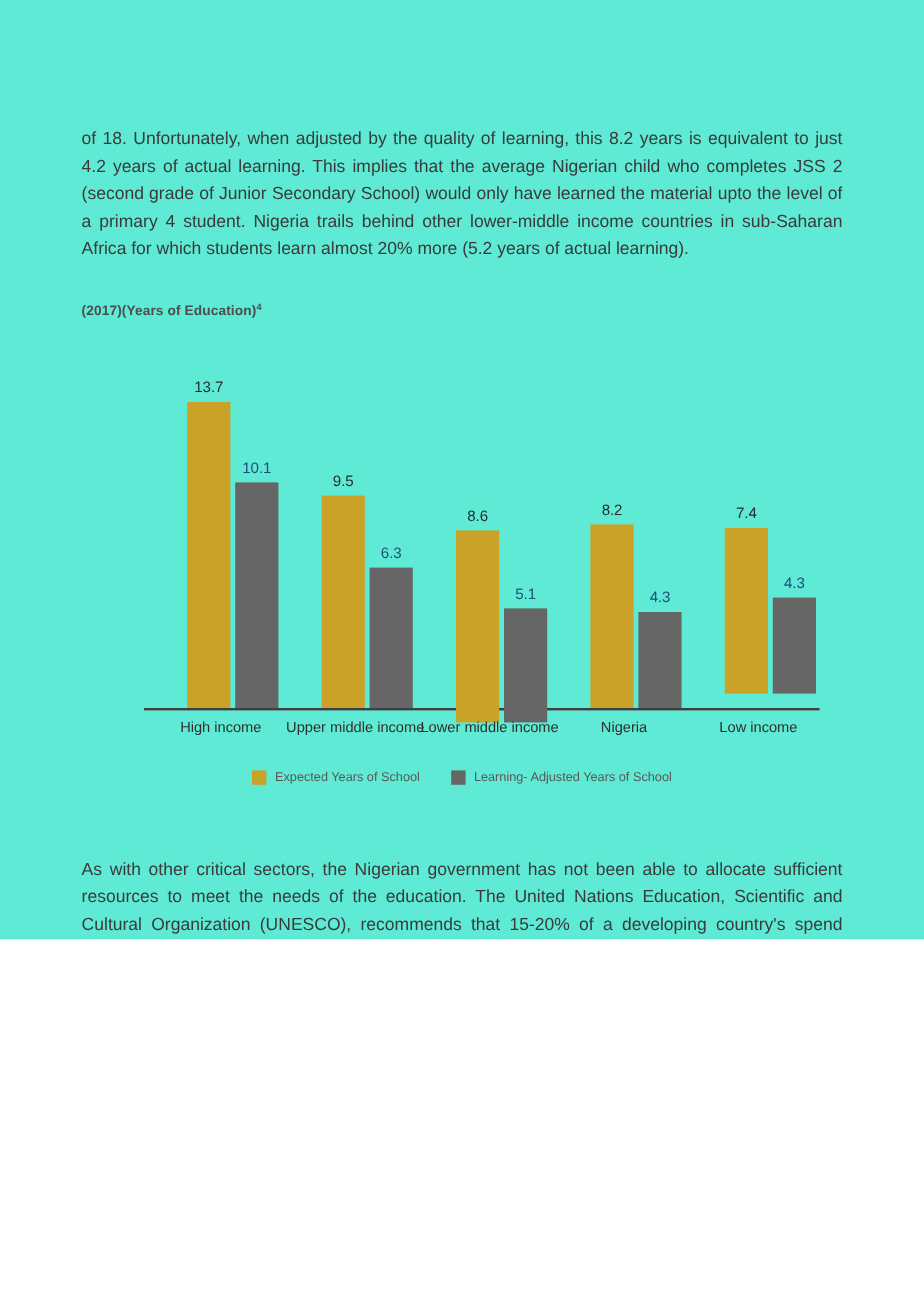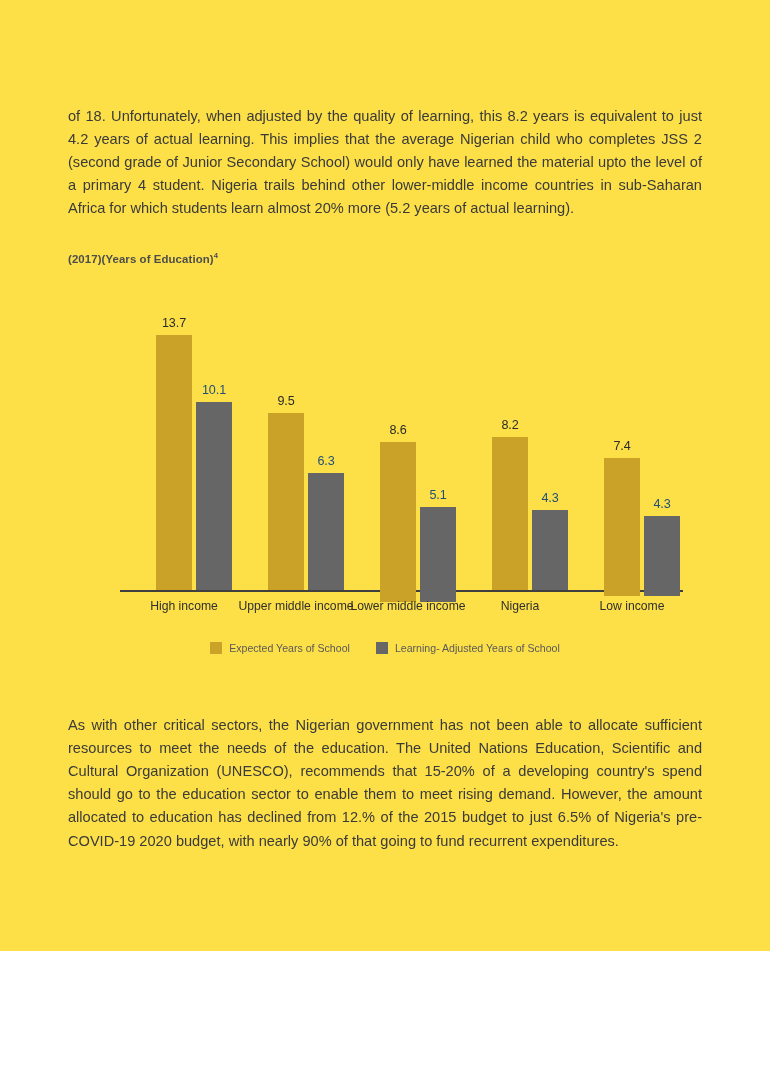--- a/index.html
+++ b/index.html
@@ -8,22 +8,22 @@
     padding: 0;
     background: #ffffff;
   }
   body {
     font-family: "Liberation Sans", sans-serif;
     -webkit-font-smoothing: antialiased;
   }
   #page {
     position: relative;
     width: 770px;
-    height: 951px;
-    background: #fde047;
+    height: 783px;
+    background: #5eead4;
     overflow: hidden;
   }
 
   
   .para {
     position: absolute;
     left: 68px;
     width: 634px;
     font-size: 14.6px;
     line-height: 23.2px;
@@ -206,21 +206,21 @@
           <div class="val adjusted" style="bottom: 99.927px; color: rgb(31, 78, 121);">5.1</div>
         </div>
         <div class="cat-label" style="left: 342px; text-align: center;">Lower middle income</div>
         <div class="group" style="left: 464px; width: 112px; top: 294px;">
           <div class="bar expected" style="height: 152.628px; background: rgb(201, 162, 39);"></div>
           <div class="val expected" style="bottom: 157.628px; color: rgb(43, 43, 43);">8.2</div>
           <div class="bar adjusted" style="height: 80.0365px; background: rgb(102, 102, 102);"></div>
           <div class="val adjusted" style="bottom: 85.0365px; color: rgb(31, 78, 121);">4.3</div>
         </div>
         <div class="cat-label" style="left: 454px;">Nigeria</div>
-        <div class="group" style="left: 576px; width: 112px; top: 300px;">
+        <div class="group" style="left: 576px; width: 112px; top: 282px;">
           <div class="bar expected" style="height: 137.737px; background: rgb(201, 162, 39);"></div>
           <div class="val expected" style="bottom: 142.737px; color: rgb(43, 43, 43);">7.4</div>
           <div class="bar adjusted" style="height: 80.0365px; background: rgb(102, 102, 102);"></div>
           <div class="val adjusted" style="bottom: 85.0365px; color: rgb(31, 78, 121);">4.3</div>
         </div>
         <div class="cat-label" style="left: 566px;">Low income</div>
       </div>
 
     <div id="legend">
       <div class="legend-item">

